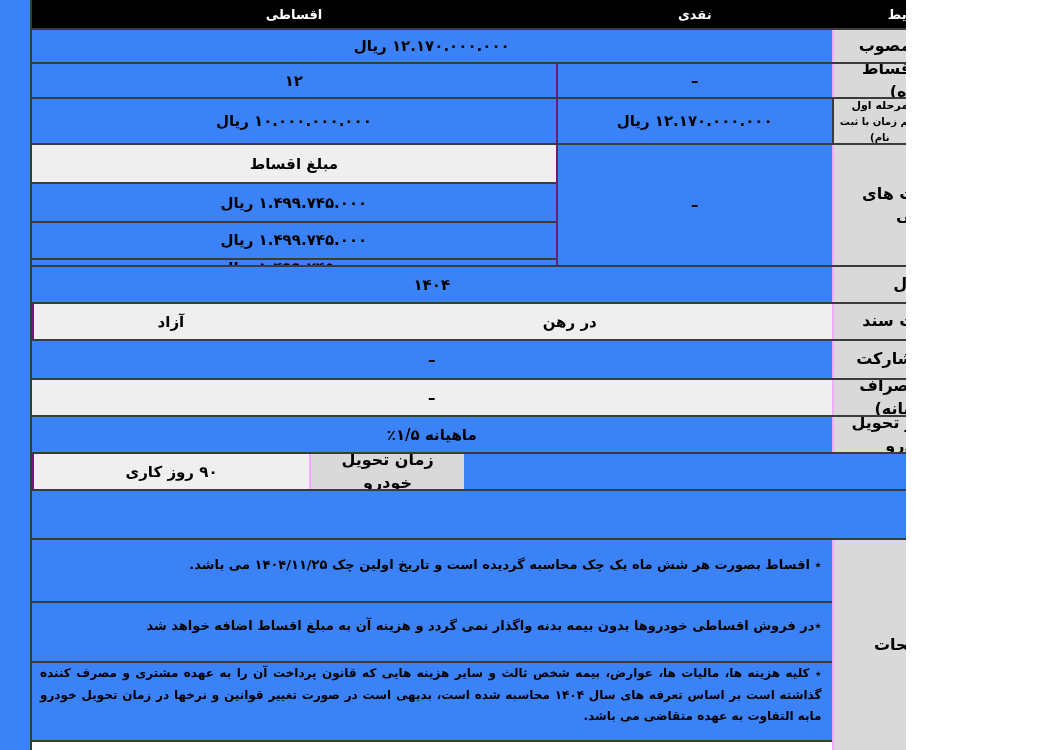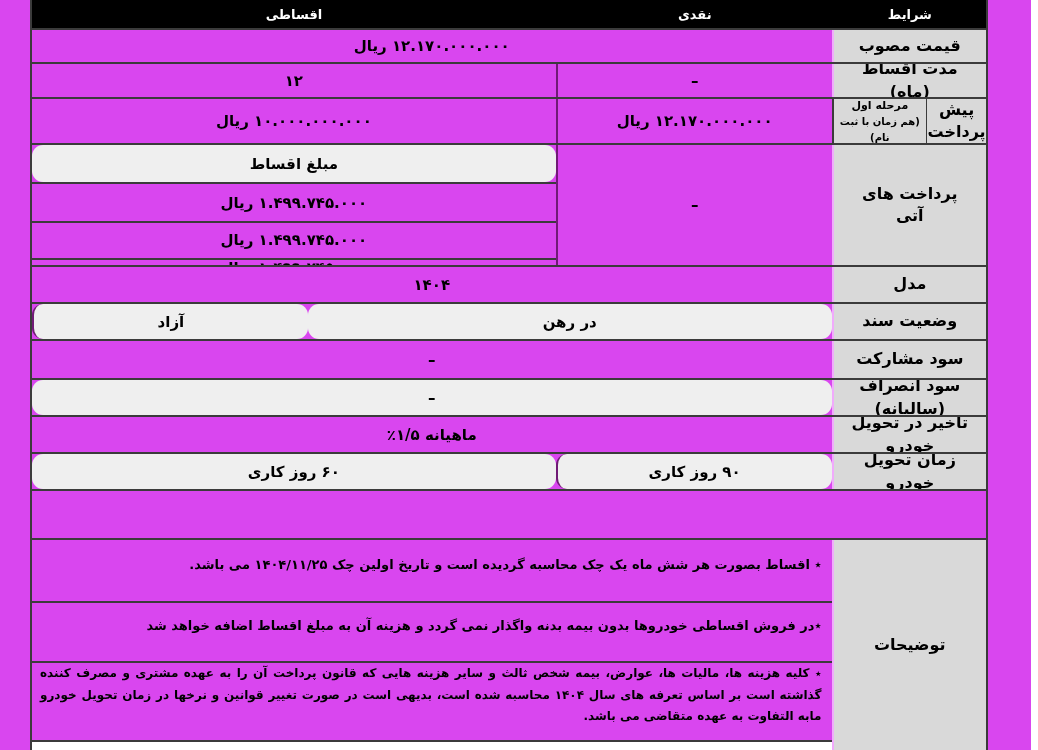--- a/index.html
+++ b/index.html
@@ -1,36 +1,36 @@
 <!DOCTYPE html>
 <html lang="fa"><head>
 <meta charset="utf-8">
 <title>Terms Table</title>
 <style>
   * { margin:0; padding:0; box-sizing:border-box; }
   body { background:#ffffff; font-family:"DejaVu Sans","Liberation Sans",sans-serif; font-weight:bold; color:#000; }
-  .page { position:relative; width:1031px; height:750px; background:#d946ef; overflow:hidden; }
+  .page { position:relative; width:906px; height:750px; background:#3b82f6; overflow:hidden; }
   .table { position:absolute; left:30px; top:0; width:958px;
            border-left:2px solid #3b3b3b; border-right:2px solid #3b3b3b; }
   .row { display:flex; border-top:2px solid #3b3b3b; overflow:hidden; }
   .row.header { border-top:none; background:#000; }
   .cell { display:flex; align-items:center; justify-content:center; overflow:hidden;
           direction:rtl; text-align:center; }
   .cell[dir="ltr"] { direction:ltr;border-radius:10px; }
   .col-inst   { width:526px; }
   .col-cash   { width:277px; border-left:2px solid #701a75; }
   .col-label  { width:155px; border-left:2px solid #f0abfc; background:#d9d9d9; }
   .col-merged { width:803px; }
   .col-stage  { width:95px;  border-left:2px solid #3b3b3b; background:#d9d9d9;
                 flex-direction:column; justify-content:center; line-height:1.55; }
   .col-paylab { width:60px;  border-left:1px solid #3b3b3b; background:#d9d9d9; }
   .hdr { color:#fff; font-size:13px; background:#000; border-color:#000; }
   .val { font-size:15px; }
   .lab { font-size:16px; line-height:1.4; padding:0 16px; }
-  .gray { background:#efefef;border-radius:11px; }
+  .gray { background:#efefef; }
   .stack { display:flex; flex-direction:column; }
   .subrow { display:flex; align-items:center; justify-content:center; direction:rtl;
             overflow:hidden; border-top:2px solid #3b3b3b; }
   .subrow:first-child { border-top:none; }
   .clipped { align-items:flex-start; }
   .clipped .clip-text { line-height:17px; font-size:15px; }
   .stage-title { font-size:11px; }
   .stage-sub { font-size:10px; }
   .note { justify-content:flex-start; padding:0 10px 12px 8px; }
   .note .note-text { width:100%; text-align:right; font-size:13px; line-height:1.8; direction:rtl; }
@@ -103,21 +103,20 @@
       <div class="cell col-merged val gray">–</div>
       <div class="cell col-label lab">سود انصراف (سالیانه)</div>
     </div>
 
     <div class="row" style="height:37px">
       <div class="cell col-merged val" dir="ltr">٪۱/۵ ماهیانه</div>
       <div class="cell col-label lab">تاخیر در تحویل خودرو</div>
     </div>
 
     <div class="row" style="height:37px">
-      <div class="cell col-inst val gray">۶۰ روز کاری</div>
       <div class="cell col-cash val gray">۹۰ روز کاری</div>
       <div class="cell col-label lab">زمان تحویل خودرو</div>
     </div>
 
     <div class="row" style="height:49px">
     </div>
 
     <div class="row" style="height:212px">
       <div class="col-merged stack">
         <div class="subrow note" style="height:62px">

